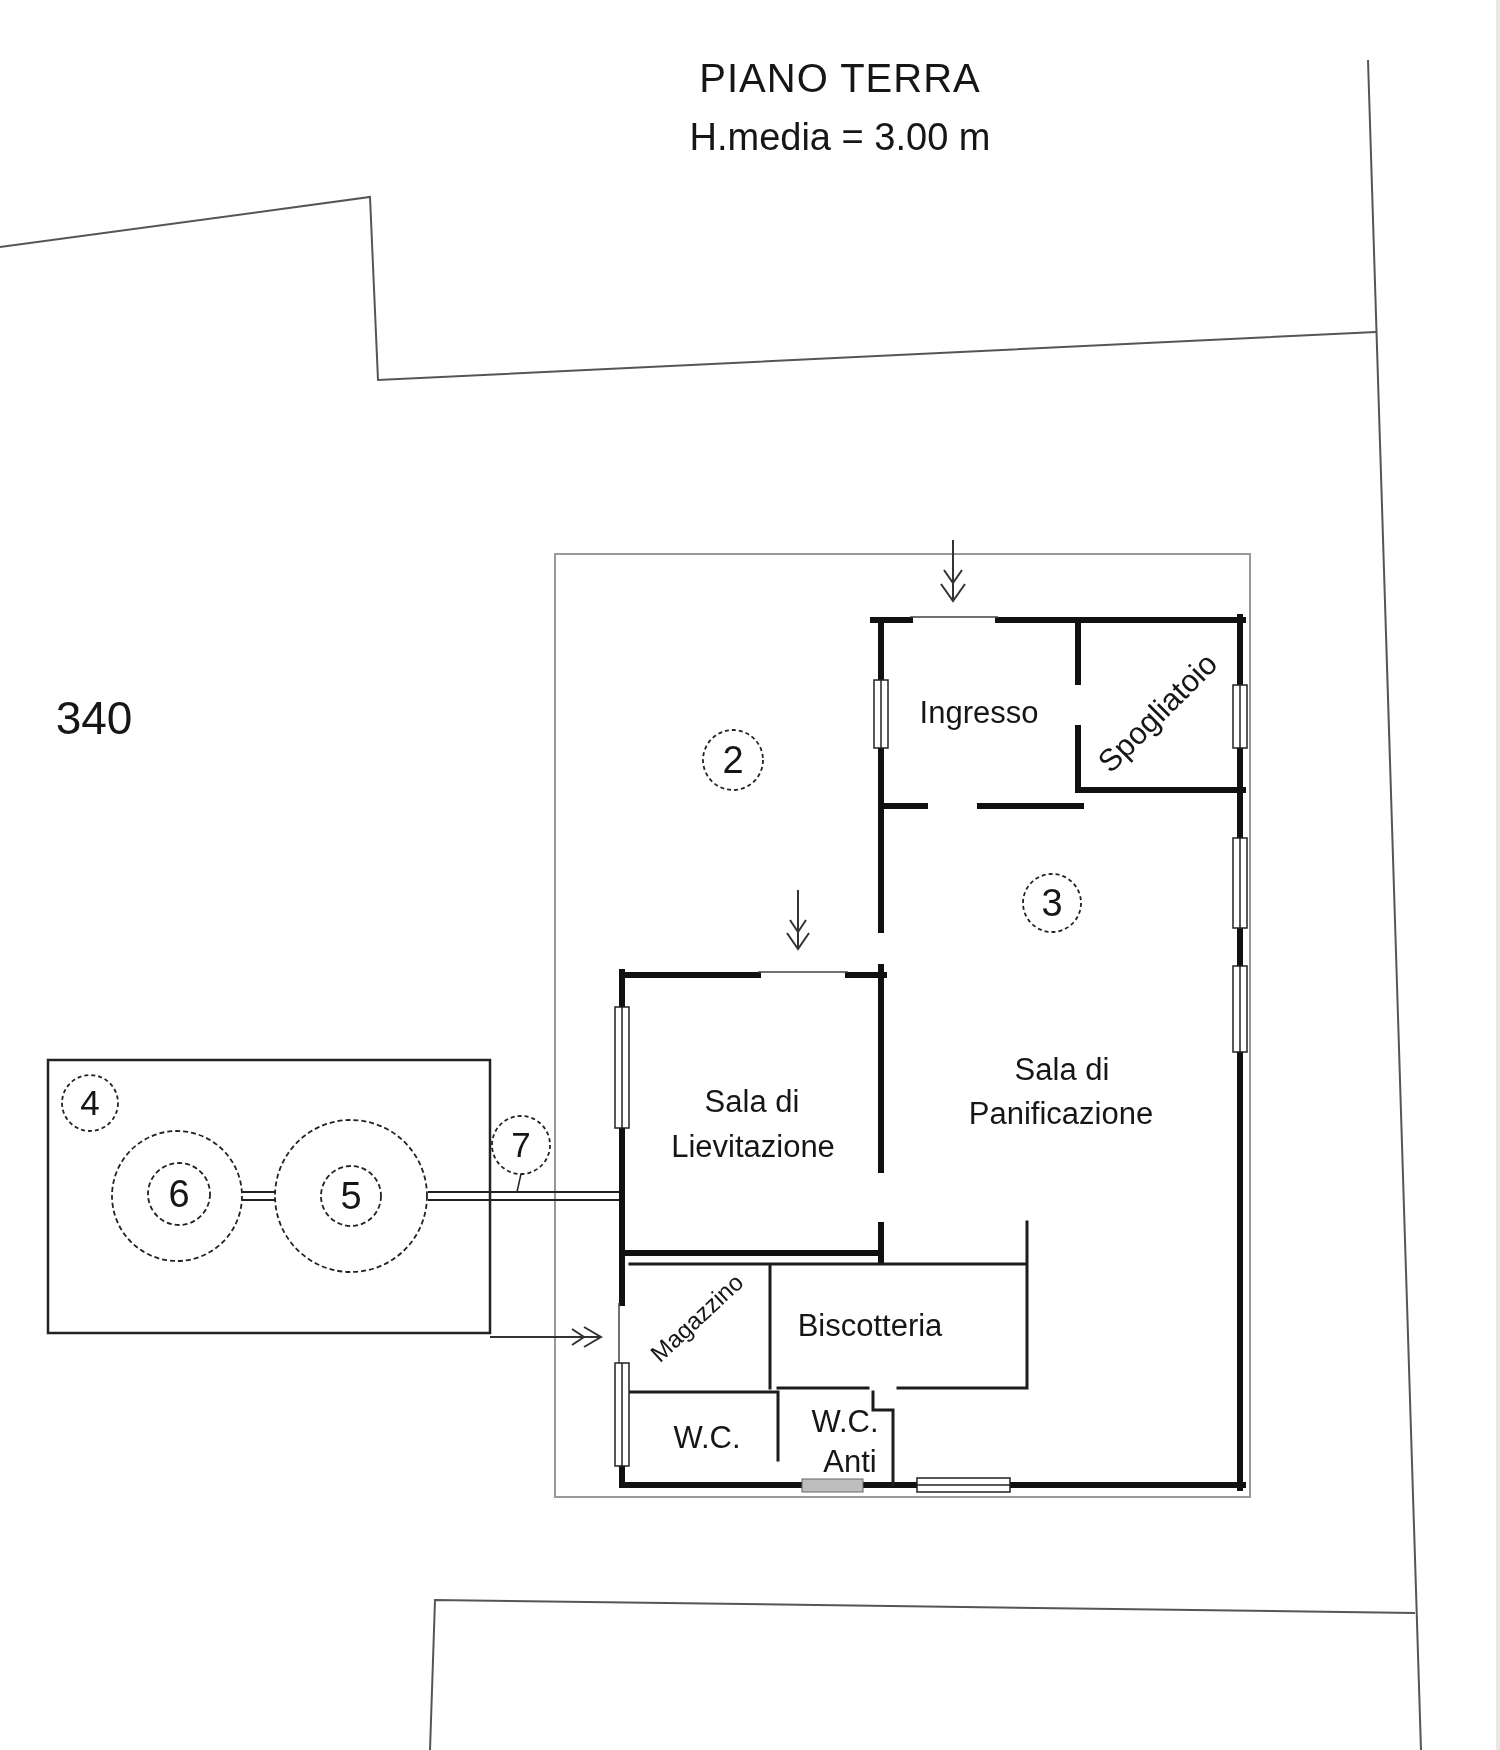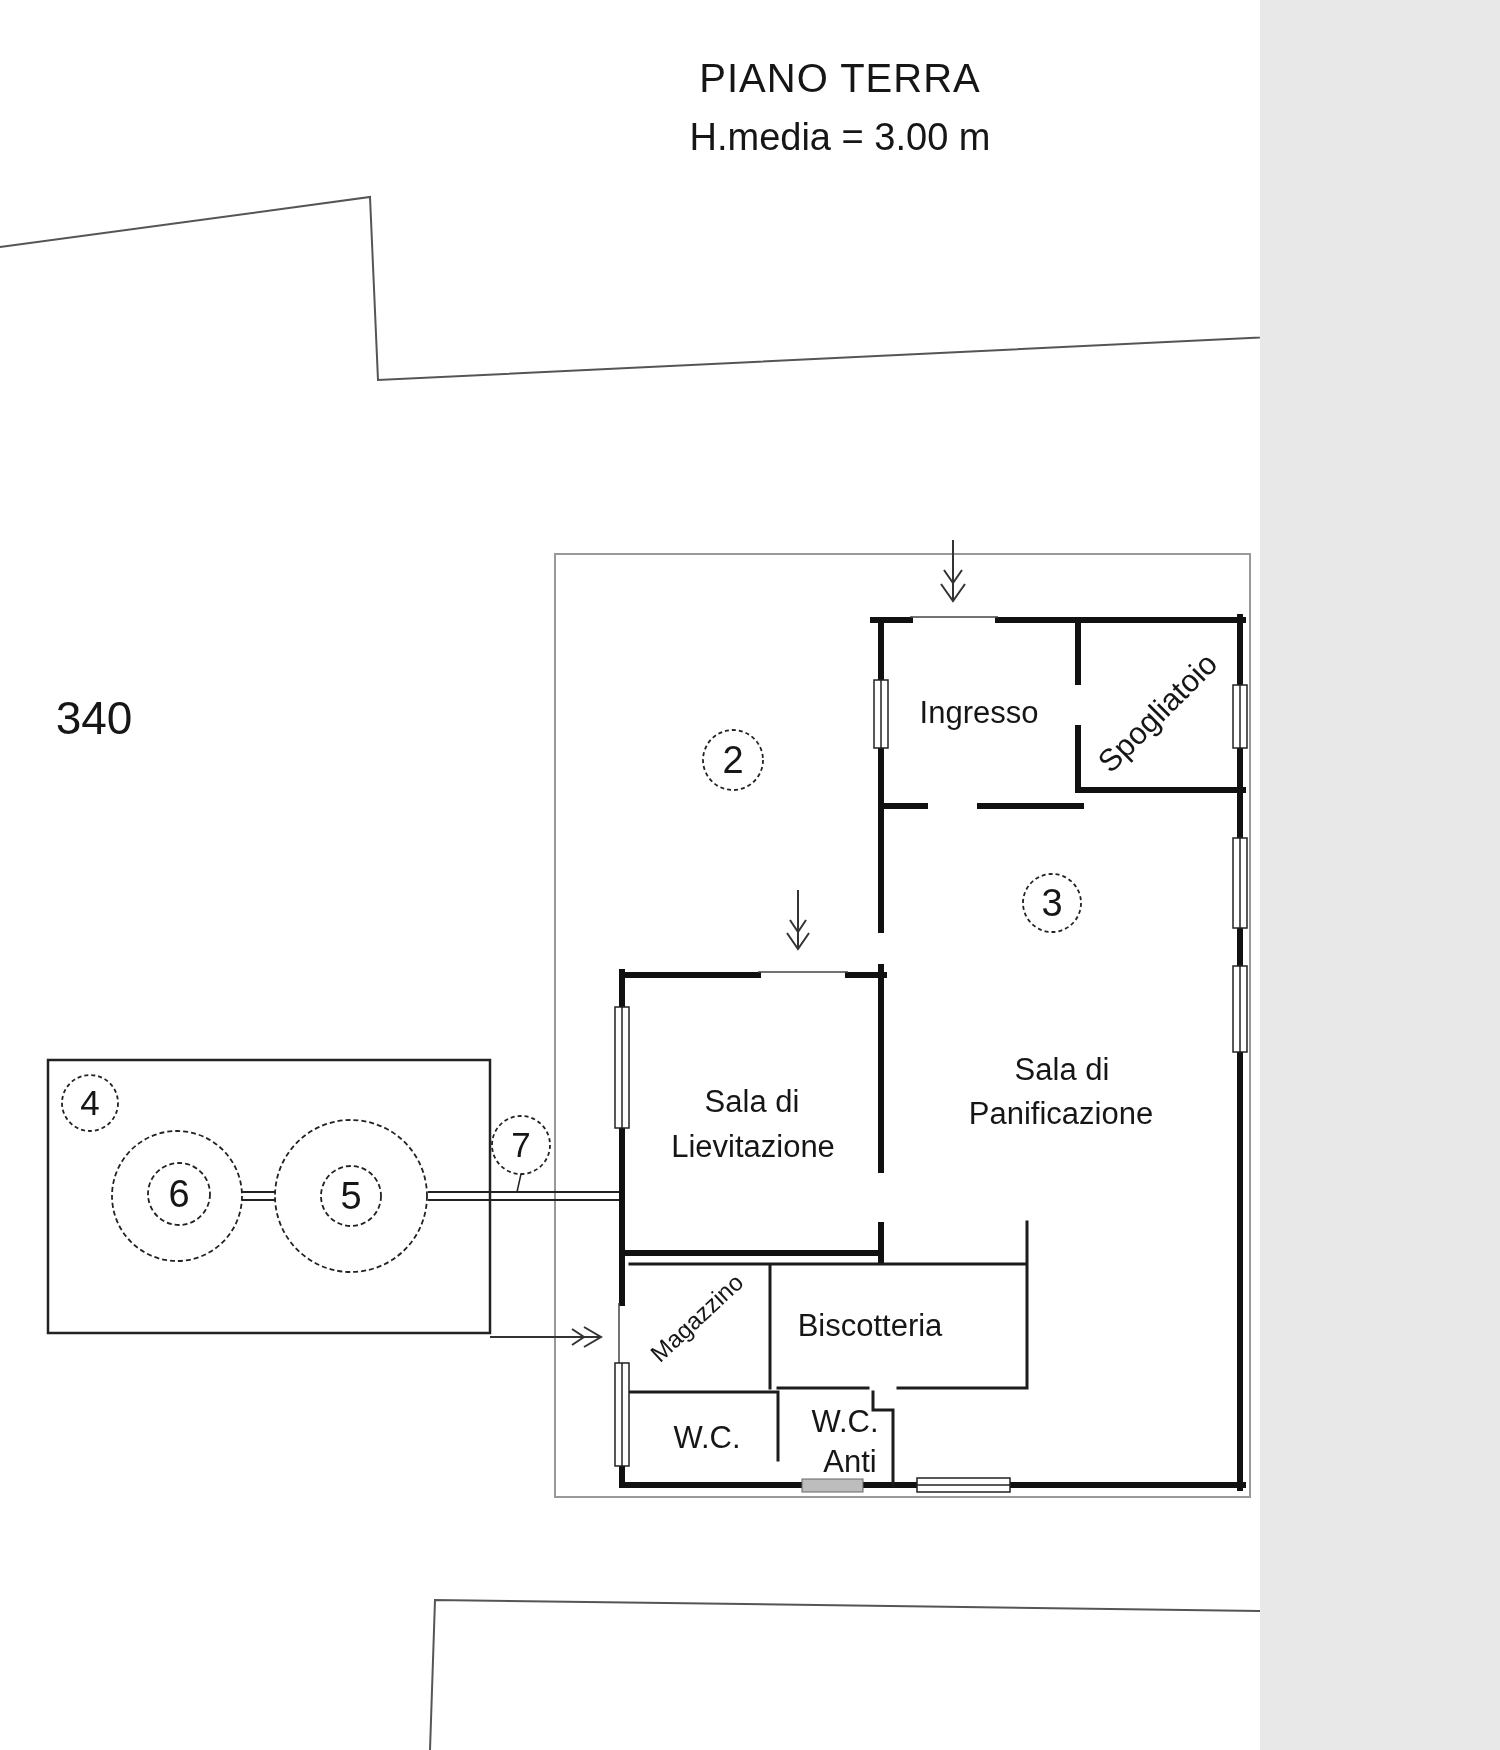--- a/index.html
+++ b/index.html
@@ -1,18 +1,18 @@
 <!DOCTYPE html>
 <html><head>
 <meta charset="utf-8">
 <style>
   html,body{margin:0;padding:0;background:#e8e8e8;}
   .canvas{
     position:relative;
-    width:1260px;height:1750px;
+    width:1496px;height:1750px;
     background:#ffffff;
     font-family:"Liberation Sans", sans-serif;
     overflow:hidden;
   }
   svg{display:block}
   text{fill:#161616;}
   .t-title{font-size:40px;letter-spacing:1px;}
   .t-sub{font-size:38px;}
   .t-parcel{font-size:46px;}
   .t-room{font-size:31px;}

